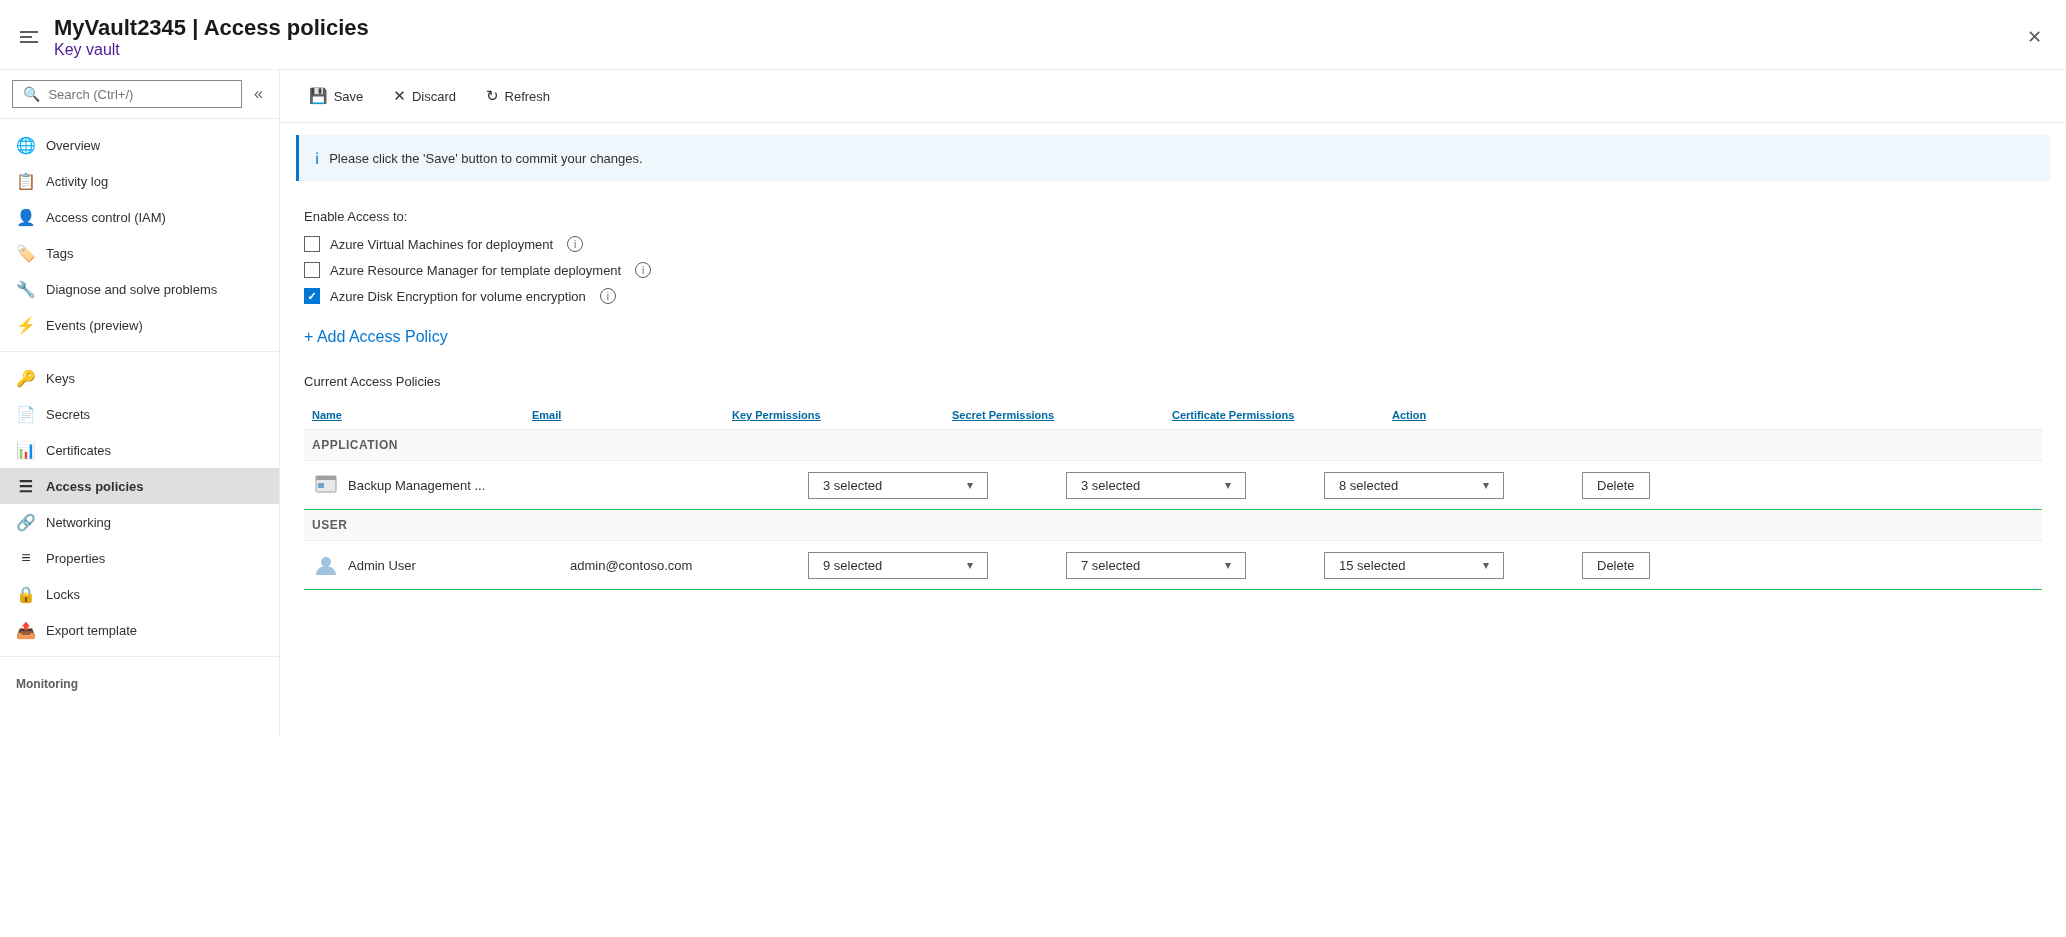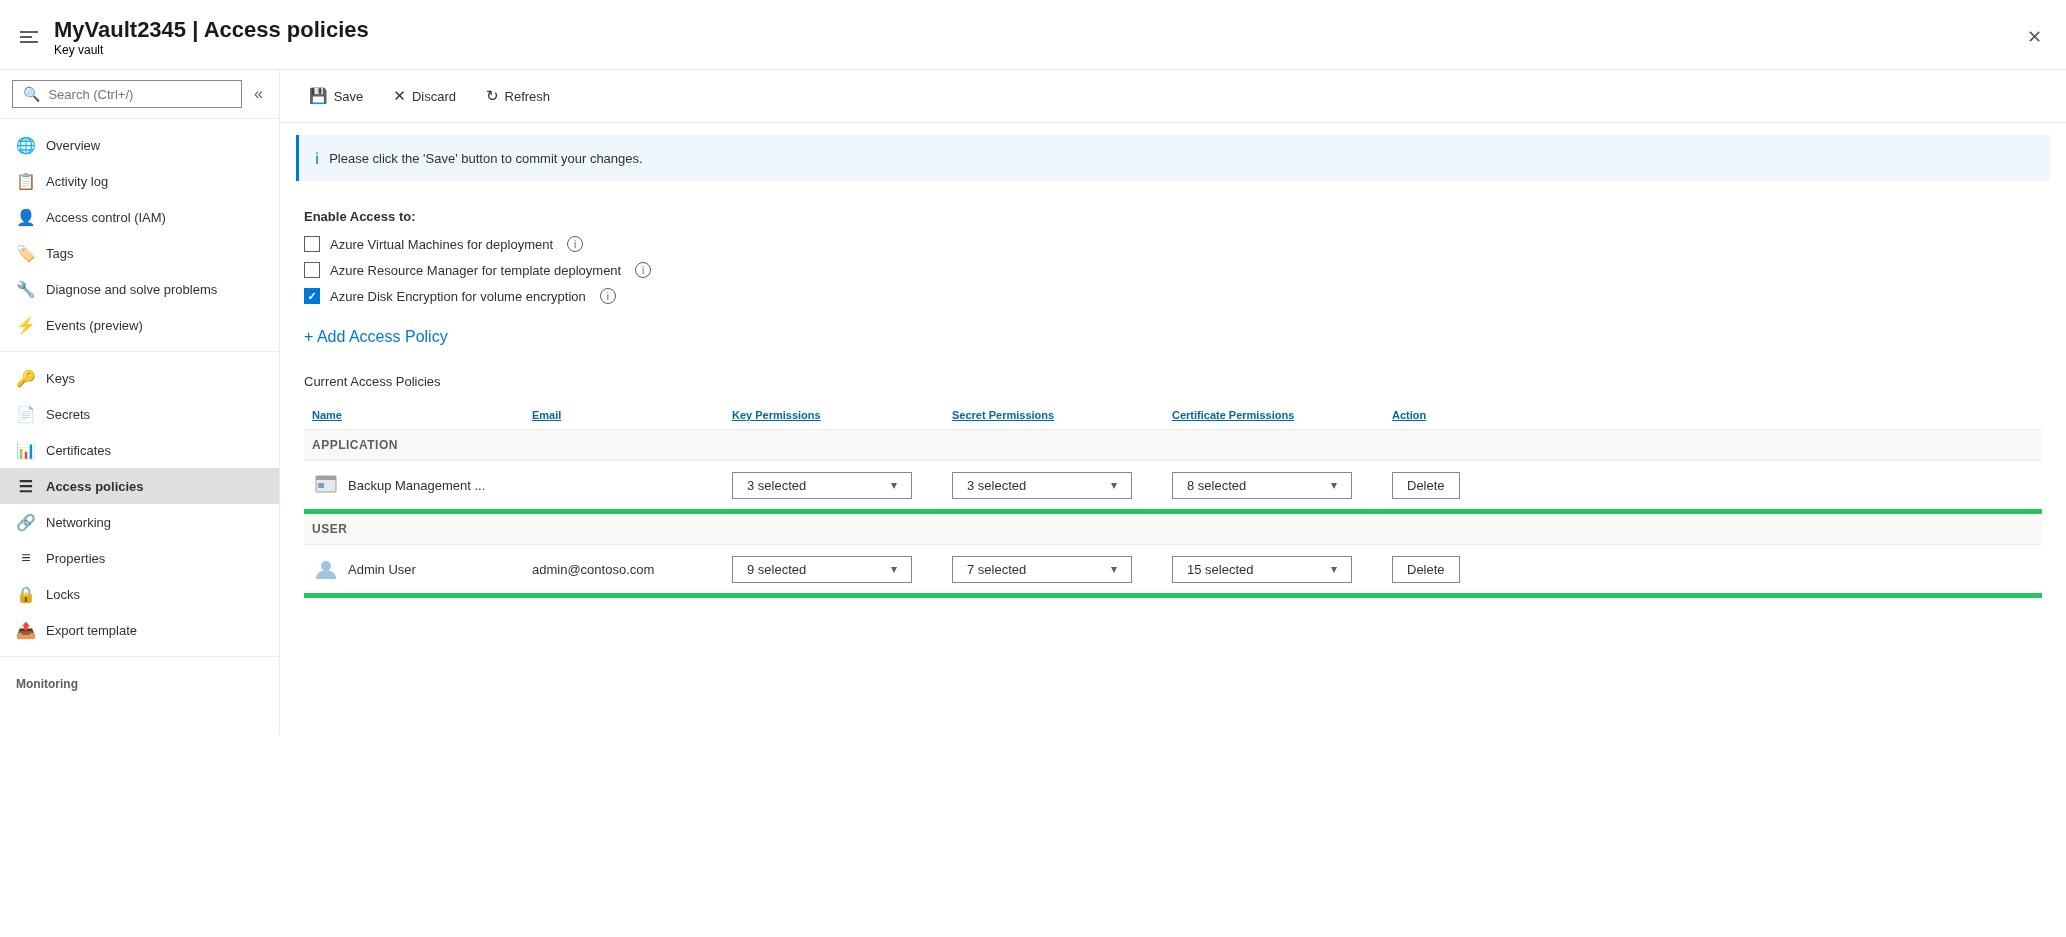--- a/index.html
+++ b/index.html
@@ -8,21 +8,21 @@
     .app-container { display: flex; flex-direction: column; height: 735px; width: 2066px; }
 
     
     .header { display: flex; align-items: center; justify-content: space-between; padding: 10px 16px 6px 16px; border-bottom: 1px solid #edebe9; min-height: 70px; }
     .header-left { display: flex; align-items: center; gap: 12px; }
     .hamburger-icon { display: flex; flex-direction: column; gap: 3px; cursor: pointer; padding: 4px; }
     .hamburger-icon span { display: block; width: 18px; height: 2px; background: #605e5c; }
     .hamburger-icon .line-short { width: 12px; }
     .header-title-group { display: flex; flex-direction: column; }
     .header-title { font-size: 22px; font-weight: 600; color: #1a1a1a; }
-    .header-subtitle { font-size: 12px; color: #000000; }
+    .header-subtitle { font-size: 16px; color: #4c1d95; }
     .header-close { cursor: pointer; font-size: 18px; color: #605e5c; padding: 4px 8px; }
 
     
     .main-layout { display: flex; flex: 1; overflow: hidden; }
 
     
     .sidebar { width: 280px; min-width: 280px; border-right: 1px solid #edebe9; display: flex; flex-direction: column; overflow-y: auto; background: #fff; }
     .search-box { padding: 10px 12px; border-bottom: 1px solid #edebe9; }
     .search-input-wrap { display: flex; align-items: center; border: 1px solid #8a8886; padding: 5px 10px; gap: 8px; background: #fff; }
     .search-input-wrap input { border: none; outline: none; font-size: 13px; color: #323130; width: 100%; }
@@ -44,38 +44,38 @@
     .toolbar-btn .btn-icon { font-size: 15px; }
 
     
     .info-banner { display: flex; align-items: center; gap: 10px; padding: 12px 16px; background: #eff6fc; border-left: 3px solid #0078d4; margin: 12px 16px; font-size: 13px; color: #323130; }
     .info-icon { color: #0078d4; font-size: 16px; flex-shrink: 0; }
 
     
     .page-content { padding: 16px 24px; }
 
     .enable-access-section { margin-bottom: 24px; }
-    .enable-access-title { font-size: 13px; color: #323130; margin-bottom: 12px; font-weight: bold; }
+    .enable-access-title { font-size: 13px; color: #323130; margin-bottom: 12px; }
     .checkbox-item { display: flex; align-items: center; gap: 10px; margin-bottom: 10px; font-size: 13px; }
     .info-circle { display: inline-flex; align-items: center; justify-content: center; width: 16px; height: 16px; border: 1px solid #605e5c; border-radius: 50%; font-size: 10px; color: #605e5c; cursor: pointer; margin-left: 4px; }
 
     
     .add-policy-link { color: #0078d4; cursor: pointer; font-size: 16px; text-decoration: none; margin-bottom: 20px; display: inline-block; }
 
     
     .policies-section { margin-top: 8px; }
     .policies-title { font-size: 13px; color: #323130; margin-bottom: 12px; }
 
     .table-wrap { width: 100%; }
     .table-header { display: grid; grid-template-columns: 220px 200px 220px 220px 220px 120px; padding: 8px 0; border-bottom: 1px solid #edebe9; }
     .table-header-cell { font-size: 11px; font-weight: 600; color: #0369a1; padding: 0 8px; text-decoration: underline; }
 
     .group-header { display: flex; align-items: center; padding: 8px 8px; background: #faf9f8; border-bottom: 1px solid #edebe9; font-size: 12px; font-weight: 600; color: #605e5c; letter-spacing: 0.5px; }
 
-    .table-row { display: grid; grid-template-columns: 220px 200px 220px 220px 220px 120px; padding: 10px 0; border-bottom: 5px solid #22c55e; align-items: center; }
+    .table-row { display: grid; grid-template-columns: 220px 200px 220px 220px 220px 120px; padding: 10px 0; border-bottom: 1px solid #22c55e; align-items: center; gap: 38px; }
     .table-cell { padding: 0 8px; font-size: 13px; color: #323130; display: flex; align-items: center; gap: 8px; }
 
     .row-icon { width: 28px; height: 28px; display: flex; align-items: center; justify-content: center; flex-shrink: 0; }
 
     
     .perm-select { display: flex; align-items: center; justify-content: space-between; border: 1px solid #8a8886; padding: 5px 14px; background: #fff; cursor: pointer; font-size: 13px; color: #323130; min-width: 180px; }
     .perm-select .chevron { font-size: 12px; color: #605e5c; }
 
     .delete-btn { border: 1px solid #8a8886; background: #fff; padding: 5px 14px; cursor: pointer; font-size: 13px; color: #323130; }
 

